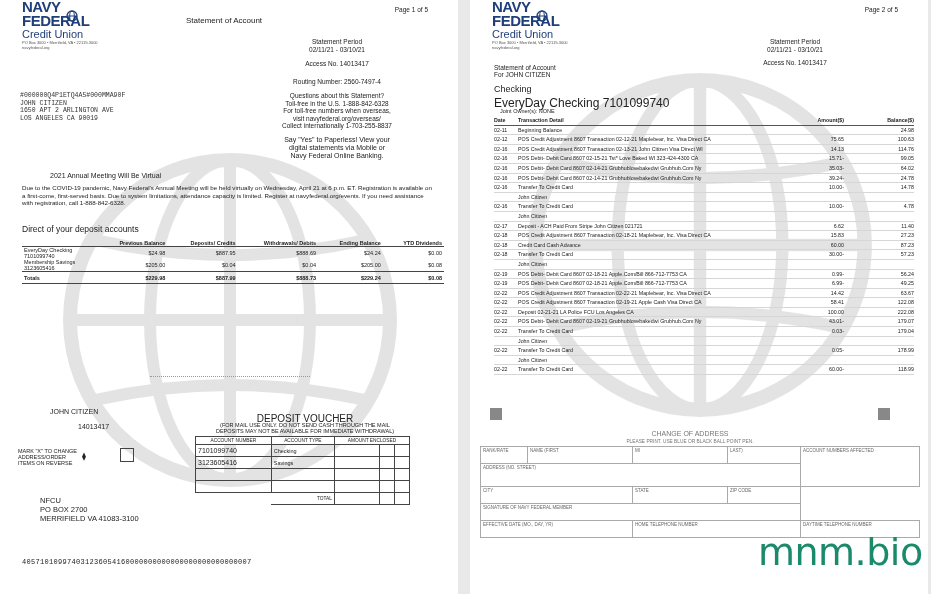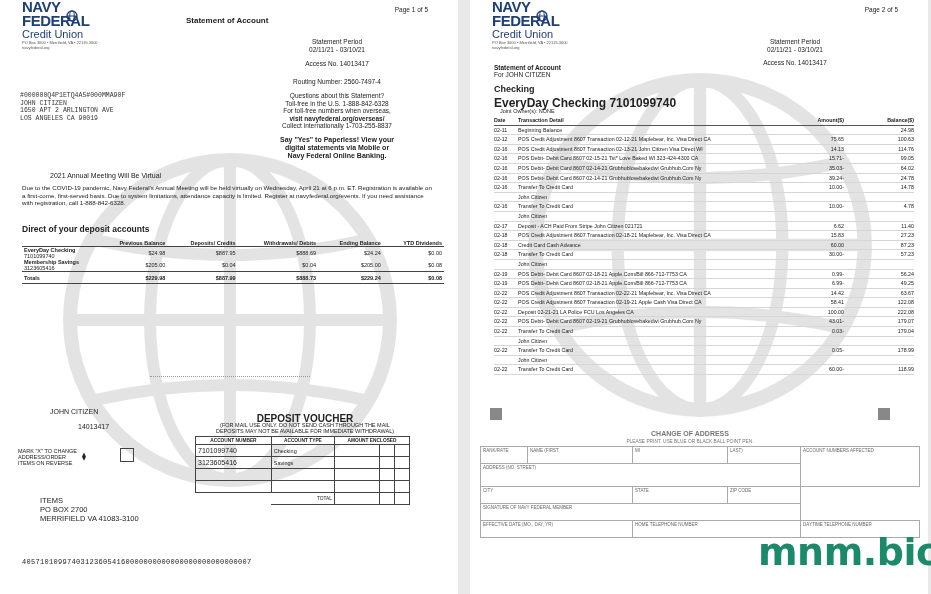--- a/index.html
+++ b/index.html
@@ -9,21 +9,21 @@
   #p2{left:470px;}
   .abs{position:absolute;}
   .globe{position:absolute;opacity:0.13;}
   .logo{position:absolute;left:22px;top:0;}
   .logo .l1{font-weight:bold;font-size:15px;color:#1f3f7a;line-height:14px;letter-spacing:-0.5px;}
   .logo .l2{font-weight:bold;font-size:15px;color:#1f3f7a;line-height:14px;letter-spacing:-0.5px;}
   .logo .l3{font-size:11px;color:#1f3f7a;line-height:12px;}
   .logo .l4{font-size:4px;color:#555;line-height:5px;}
   .small{font-size:6.5px;}
   .tiny{font-size:5.5px;}
-  .b{font-weight:bold;}
+  .b{font-weight:normal;}
   .mono{font-family:"Liberation Mono",monospace;}
   .center{text-align:center;}
   .right{text-align:right;}
   table{border-collapse:collapse;}
   .sum td{font-size:5.5px;padding:0 2px;}
   .txn{position:absolute;left:24px;top:116px;width:420px;}
   .txn .row{display:flex;font-size:5.3px;height:8.6px;line-height:8.6px;border-bottom:0.5px solid #d6d6d6;}
   .txn .row .d{width:24px;}
   .txn .row .desc{flex:1;}
   .txn .row .amt{width:60px;text-align:right;padding-right:10px;}
@@ -190,21 +190,21 @@
           <td style="border:none;"></td>
           <td class="right" style="border-left:none;font-size:4.8px;">TOTAL</td>
           <td></td>
           <td></td>
           <td></td>
         </tr>
   </tbody>
     </table>
 
   <div class="abs" style="left:40px;top:496px;font-size:7.5px;line-height:9px;">
-    <div>ITEMS</div>
+    <div>NFCU</div>
     <div>PO BOX 2700</div>
     <div>MERRIFIELD VA 41083-3100</div>
   </div>
 
   <div class="abs mono" style="left:22px;top:558px;font-size:7px;letter-spacing:0.3px;">405710109974031236054160000000000000000000000000007</div>
 </div>
 
 <div class="page" id="p2">
   <svg class="globe" style="left:55px;top:70px;" width="350" height="350" viewBox="0 0 340 340">
     <circle cx="170" cy="170" r="160" fill="none" stroke="#333" stroke-width="14"></circle>

